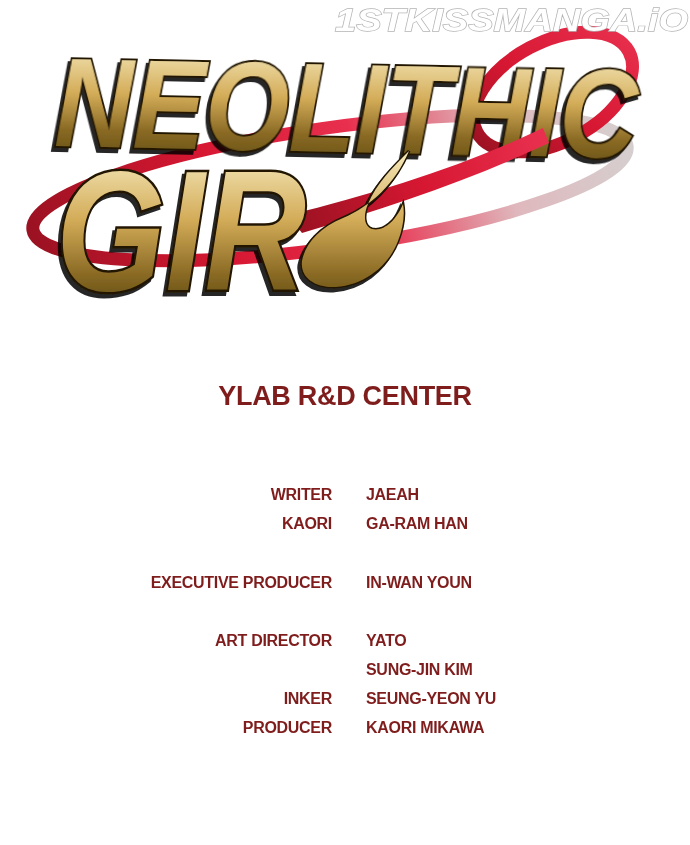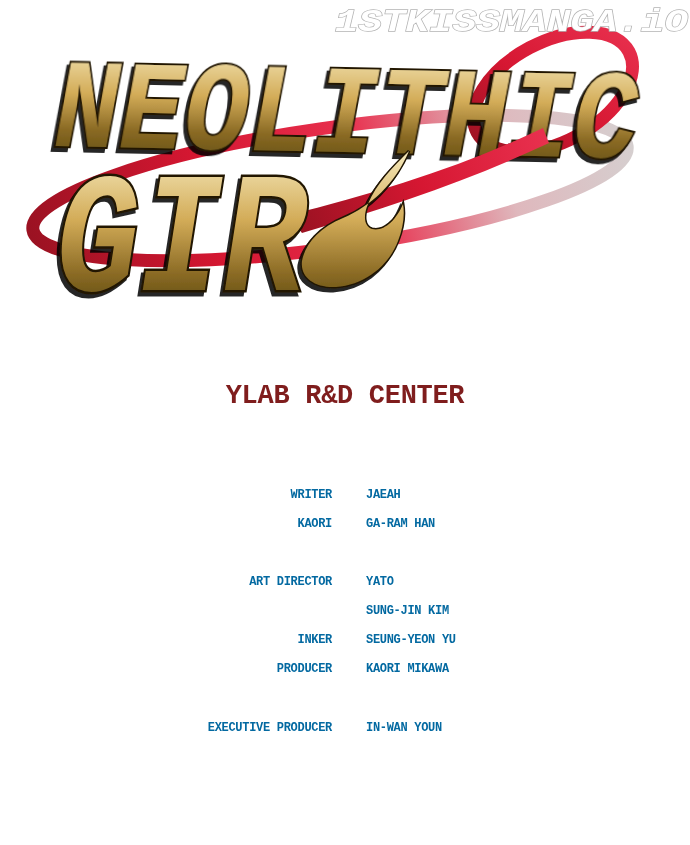--- a/index.html
+++ b/index.html
@@ -1,36 +1,36 @@
 <!DOCTYPE html>
 <html><head>
 <meta charset="utf-8">
 <style>
   html,body{margin:0;padding:0;background:#ffffff;}
   .page{
     position:relative;
     width:690px;height:845px;
     background:#ffffff;
     overflow:hidden;
-    font-family:Liberation Mono, monospace;
+    font-family:Liberation Sans, sans-serif;
     color:#111111;
   }
   .logo-svg{position:absolute;top:0;left:0;width:690px;height:320px;display:block;}
   .studio-title{
     position:absolute;top:381px;left:0;right:0;
     text-align:center;
     font-size:27px;font-weight:bold;letter-spacing:-0.3px;
     color:#7f1d1d;
   }
   .credits{position:absolute;top:480px;left:0;right:0;}
   .credit-group + .credit-group{margin-top:29px;}
   .credit-group.last-gap{margin-top:30px;}
   .credit-row{
     display:flex;align-items:center;height:29px;
-    font-size:12px;font-weight:bold;letter-spacing:-0.3px;color:#0369a1;
+    font-size:16px;font-weight:bold;letter-spacing:-0.3px;color:#7f1d1d;
   }
   .credit-role{width:332px;text-align:right;white-space:nowrap;}
   .credit-name{margin-left:34px;text-align:right;white-space:nowrap;}
 </style>
 </head>
 <body>
 
 <div class="page">
 
   <svg class="logo-svg" viewBox="0 0 690 320" aria-hidden="true">
@@ -102,40 +102,40 @@
       <div class="credit-row">
         <div class="credit-role">WRITER</div>
         <div class="credit-name">JAEAH</div>
       </div>
       <div class="credit-row">
         <div class="credit-role">KAORI</div>
         <div class="credit-name">GA-RAM HAN</div>
       </div>
     </div>
 
+    <div class="credit-group last-gap">
+      <div class="credit-row">
+        <div class="credit-role">EXECUTIVE PRODUCER</div>
+        <div class="credit-name">IN-WAN YOUN</div>
+      </div>
+    </div>
+
     <div class="credit-group">
       <div class="credit-row">
         <div class="credit-role">ART DIRECTOR</div>
         <div class="credit-name">YATO</div>
       </div>
       <div class="credit-row">
         <div class="credit-role"></div>
         <div class="credit-name">SUNG-JIN KIM</div>
       </div>
       <div class="credit-row">
         <div class="credit-role">INKER</div>
         <div class="credit-name">SEUNG-YEON YU</div>
       </div>
       <div class="credit-row">
         <div class="credit-role">PRODUCER</div>
         <div class="credit-name">KAORI MIKAWA</div>
       </div>
     </div>
 
-    <div class="credit-group last-gap">
-      <div class="credit-row">
-        <div class="credit-role">EXECUTIVE PRODUCER</div>
-        <div class="credit-name">IN-WAN YOUN</div>
-      </div>
-    </div>
-
   </div>
 </div>
 
 </body></html>

